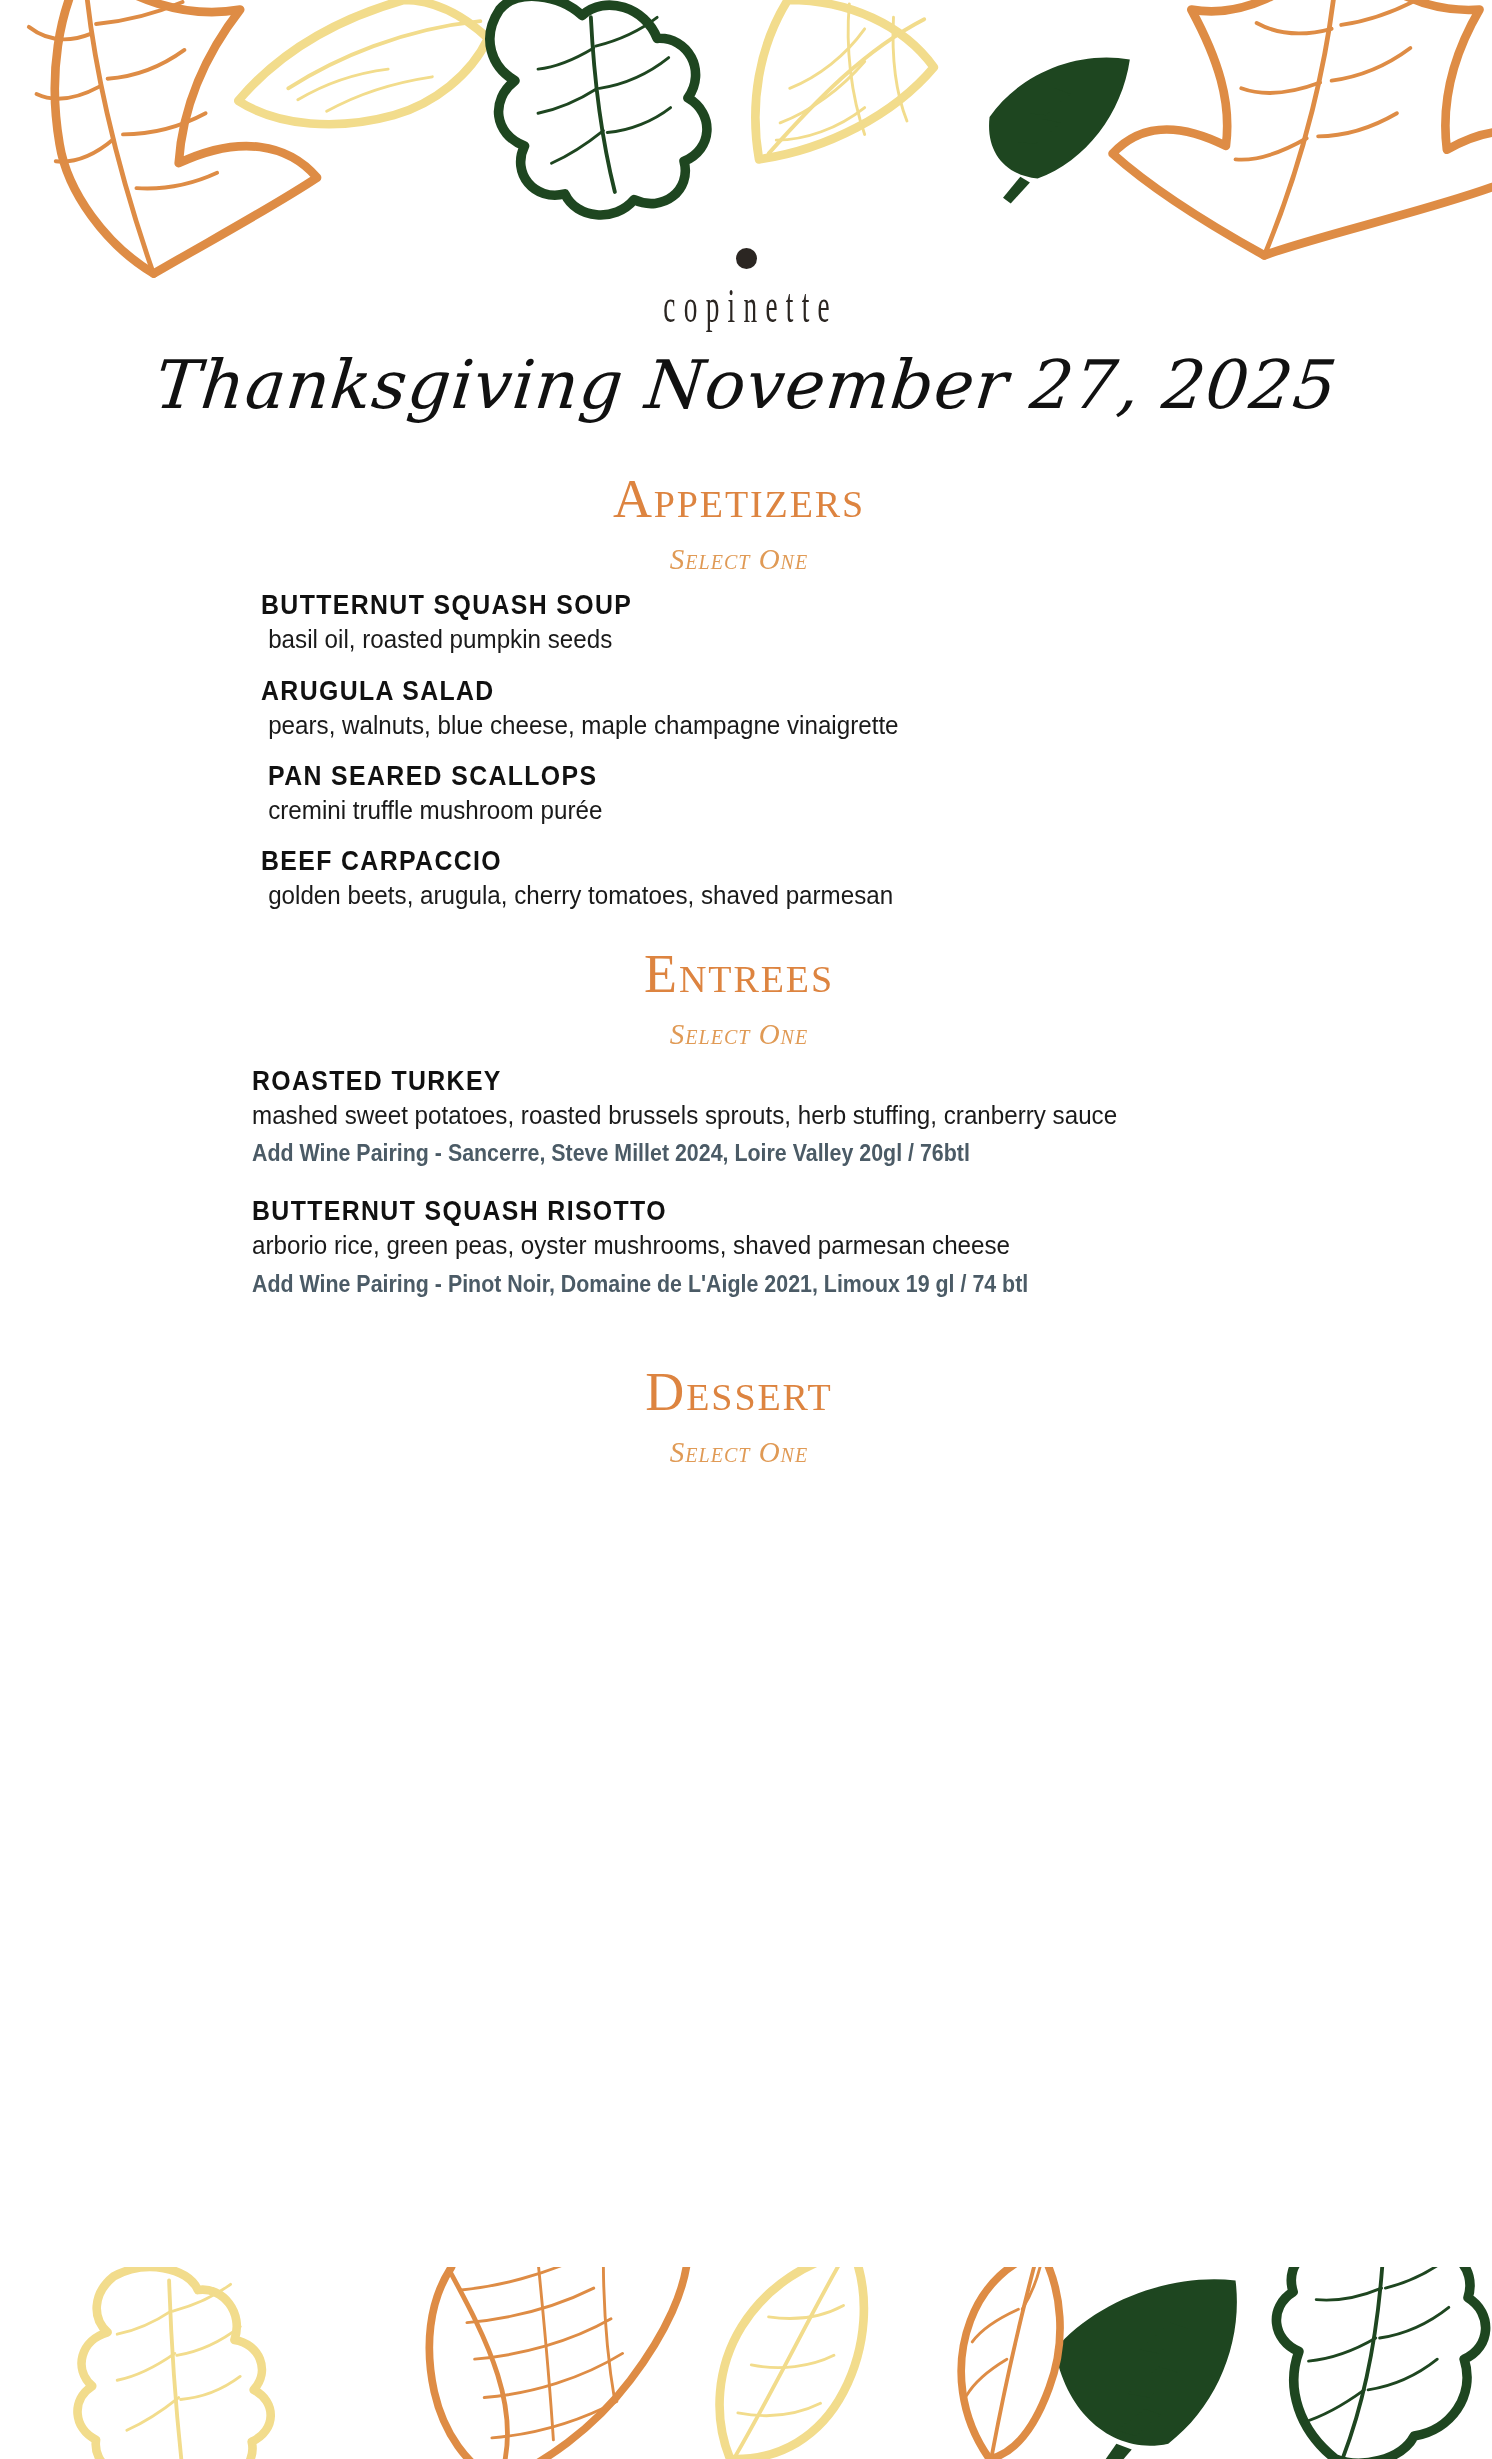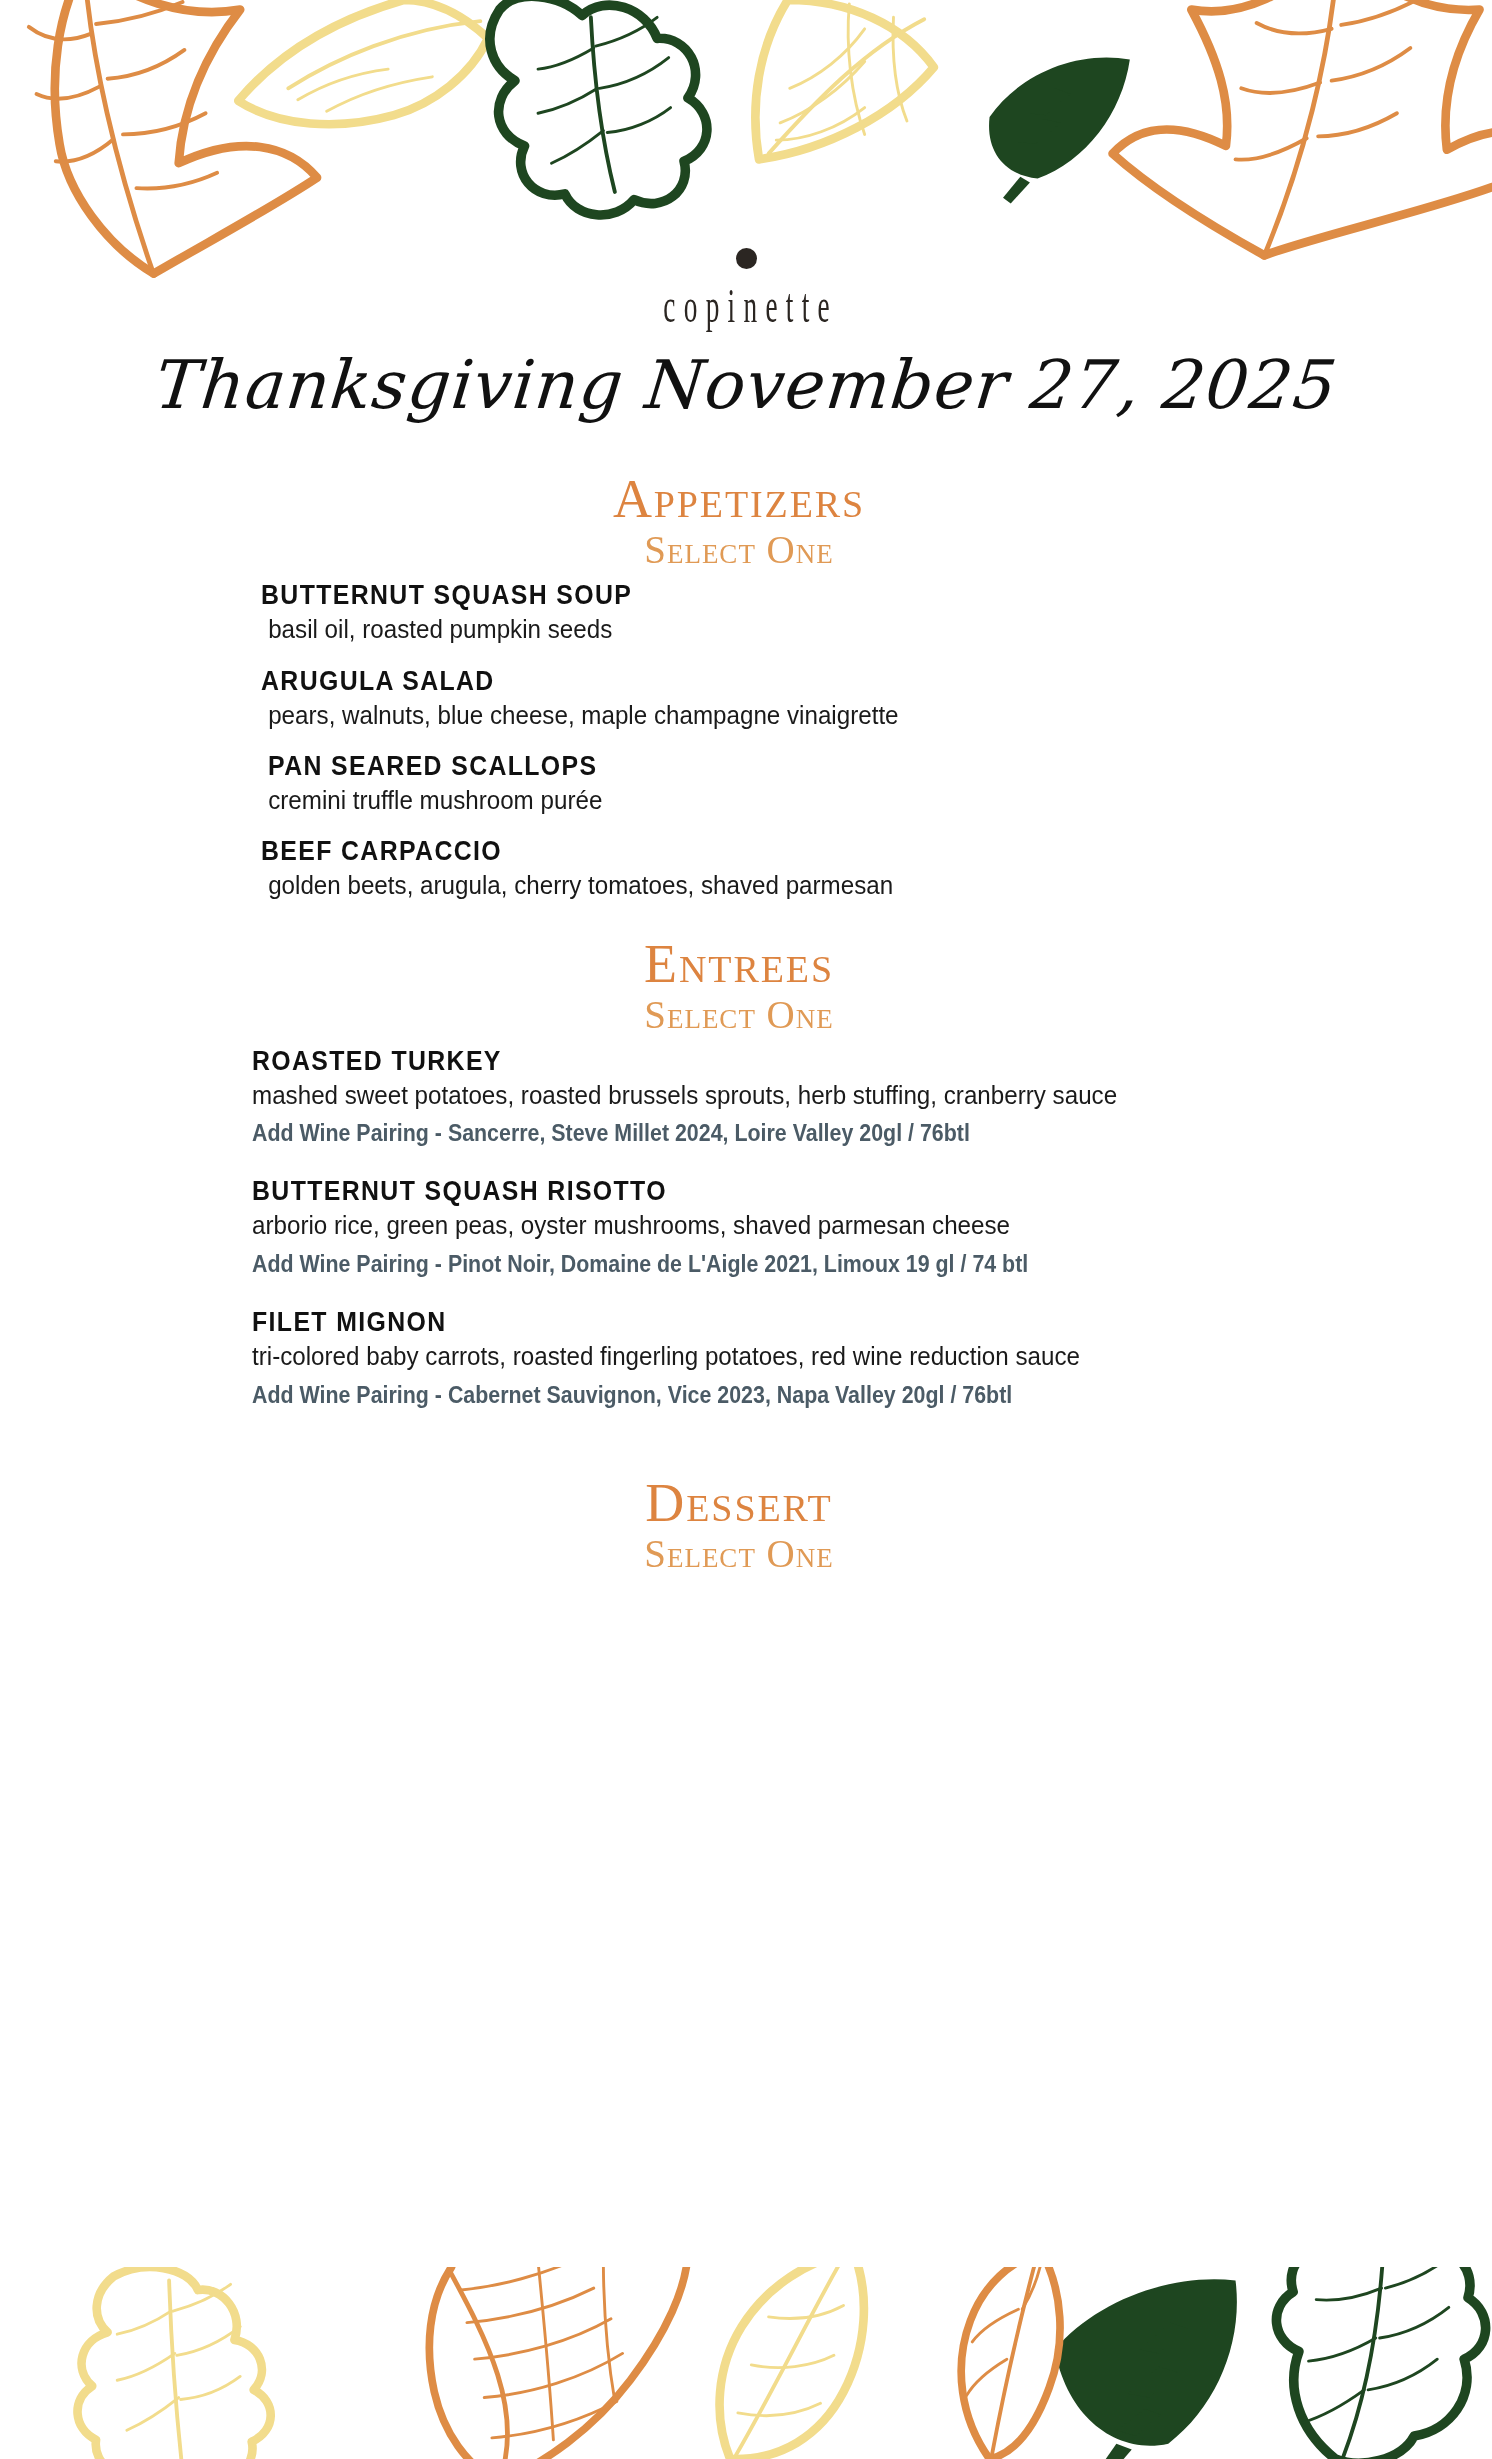--- a/index.html
+++ b/index.html
@@ -88,26 +88,27 @@
     font-family: "Liberation Serif", serif;
     font-size: 54px;
     line-height: 56px;
     color: #DD8440;
     font-variant: small-caps;
     letter-spacing: 1.9px;
     font-weight: 400;
   }
   .section-sub {
     font-family: "Liberation Serif", serif;
-    font-size: 39px;
+    font-size: 29px;
     line-height: 33px;
     color: #E09A55;
     font-variant: small-caps;
     letter-spacing: 1px;
-    margin-top: 6px;
+    margin-top: 16px;
+    font-style: italic;
   }
 
   .items { margin: 0; padding: 0; list-style: none; }
 
   .item { margin-bottom: 19px; }
   .item-name {
     font-family: "Liberation Sans", sans-serif;
     font-weight: 700;
     font-size: 27px;
     line-height: 33px;
@@ -290,25 +291,20 @@
       <ul class="items">
         <li class="item">
           <div class="item-name">ROASTED TURKEY</div>
           <div class="item-desc">mashed sweet potatoes, roasted brussels sprouts, herb stuffing, cranberry sauce</div>
           <div class="item-pairing">Add Wine Pairing - Sancerre, Steve Millet 2024, Loire Valley 20gl / 76btl</div>
         </li>
         <li class="item">
           <div class="item-name">BUTTERNUT SQUASH RISOTTO</div>
           <div class="item-desc">arborio rice, green peas, oyster mushrooms, shaved parmesan cheese</div>
           <div class="item-pairing">Add Wine Pairing - Pinot Noir, Domaine de L'Aigle 2021, Limoux 19 gl / 74 btl</div>
-        </li>
-        <li class="item">
-          <div class="item-name">FILET MIGNON</div>
-          <div class="item-desc">tri-colored baby carrots, roasted fingerling potatoes, red wine reduction sauce</div>
-          <div class="item-pairing">Add Wine Pairing - Cabernet Sauvignon, Vice 2023, Napa Valley 20gl / 76btl</div>
         </li>
       </ul>
     </section>
 
     <section class="sec-dessert">
       <div class="section-head">
         <div class="section-title">Dessert</div>
         <div class="section-sub">Select One</div>
       </div>
     </section>

